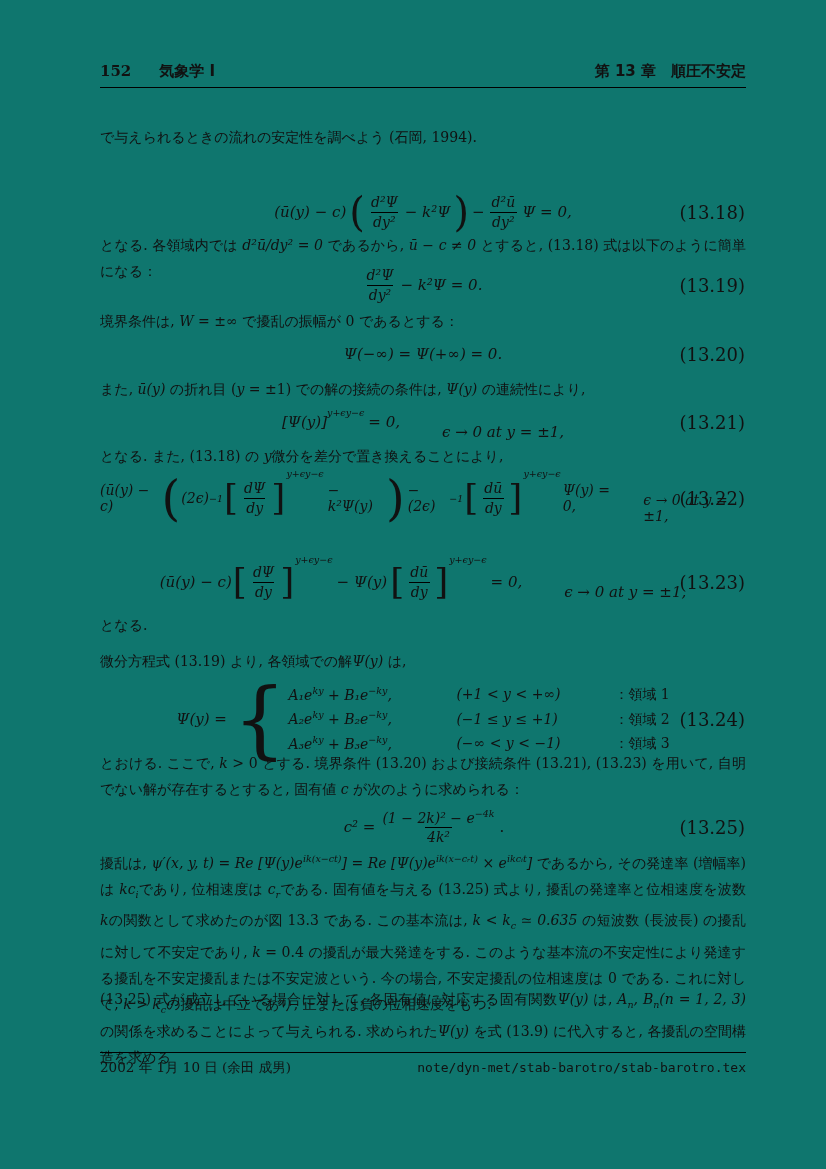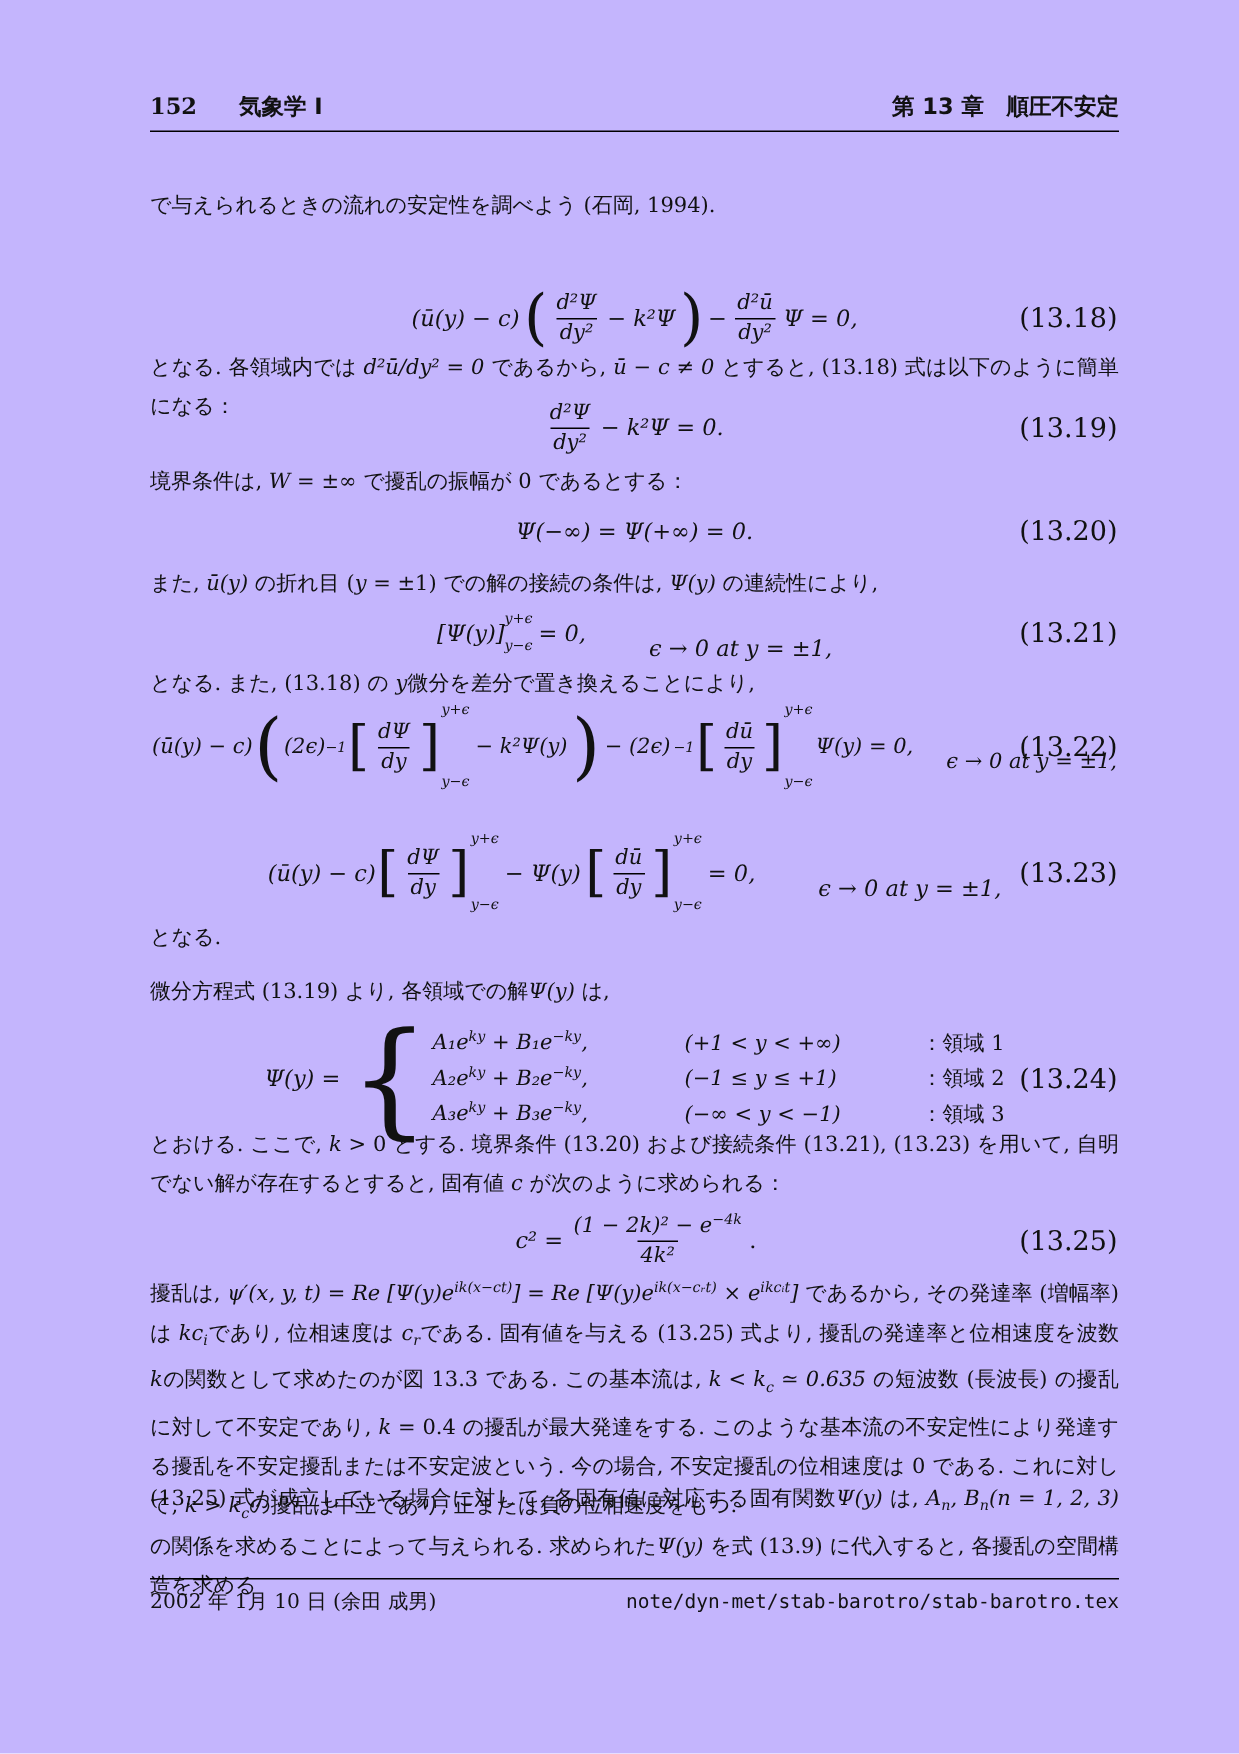--- a/index.html
+++ b/index.html
@@ -1,19 +1,19 @@
 <!DOCTYPE html>
 <html><head>
 <meta charset="utf-8">
 <style>
   html,body { margin:0; padding:0; background:#ffffff; }
   #page {
     position:relative;
     width:826px; height:1169px;
-    background:#c4b5fd;
+    background:#0f766e;
     font-family:"DejaVu Serif","Liberation Serif",serif;
     color:#111;
     overflow:hidden;
   }
   
   .hdr {
     position:absolute; top:62px; left:100px; right:80px;
     display:flex; align-items:baseline;
     font-weight:bold; font-size:15px;
   }
@@ -44,21 +44,21 @@
     font-size:15px;
   }
   .eq .eqno { position:absolute; right:1px; font-style:normal; font-size:18px; }
   .frac { display:inline-flex; flex-direction:column; align-items:center; margin:0 3px; font-size:14px; line-height:1.3; }
   .frac .num { padding:0 2px; }
   .frac .den { border-top:1px solid #000; padding:0 2px; }
   .bigp  { font-size:40px; line-height:0; font-style:normal; margin:0 1px; transform:scaleY(1.02); }
   .bigp2 { font-size:48px; line-height:0; font-style:normal; margin:0 1px; transform:scaleY(1.02); }
   .bigd  { font-size:36px; line-height:0; font-style:normal; margin:0 1px; }
   .lim {
-    display:inline-flex; flex-direction:column; justify-content:space-between;
+    display:inline-flex; flex-direction:row; justify-content:space-between;
     align-self:stretch; font-size:9.5px; line-height:1.1; font-style:italic;
     margin-right:2px; padding:1px 0;
   }
   .esup { font-size:9.5px; font-style:italic; vertical-align:super; }
   .cond { margin-left:40px; font-style:italic;margin-top:20px; }
   .sp { margin:0 2px; }
   
   .brace { font-size:84px; line-height:0; font-style:normal; font-weight:300; margin:0 2px 0 6px; }
   .cases { display:inline-flex; flex-direction:column; gap:5px; font-size:14px; }
   .caser { display:flex; align-items:baseline; }

